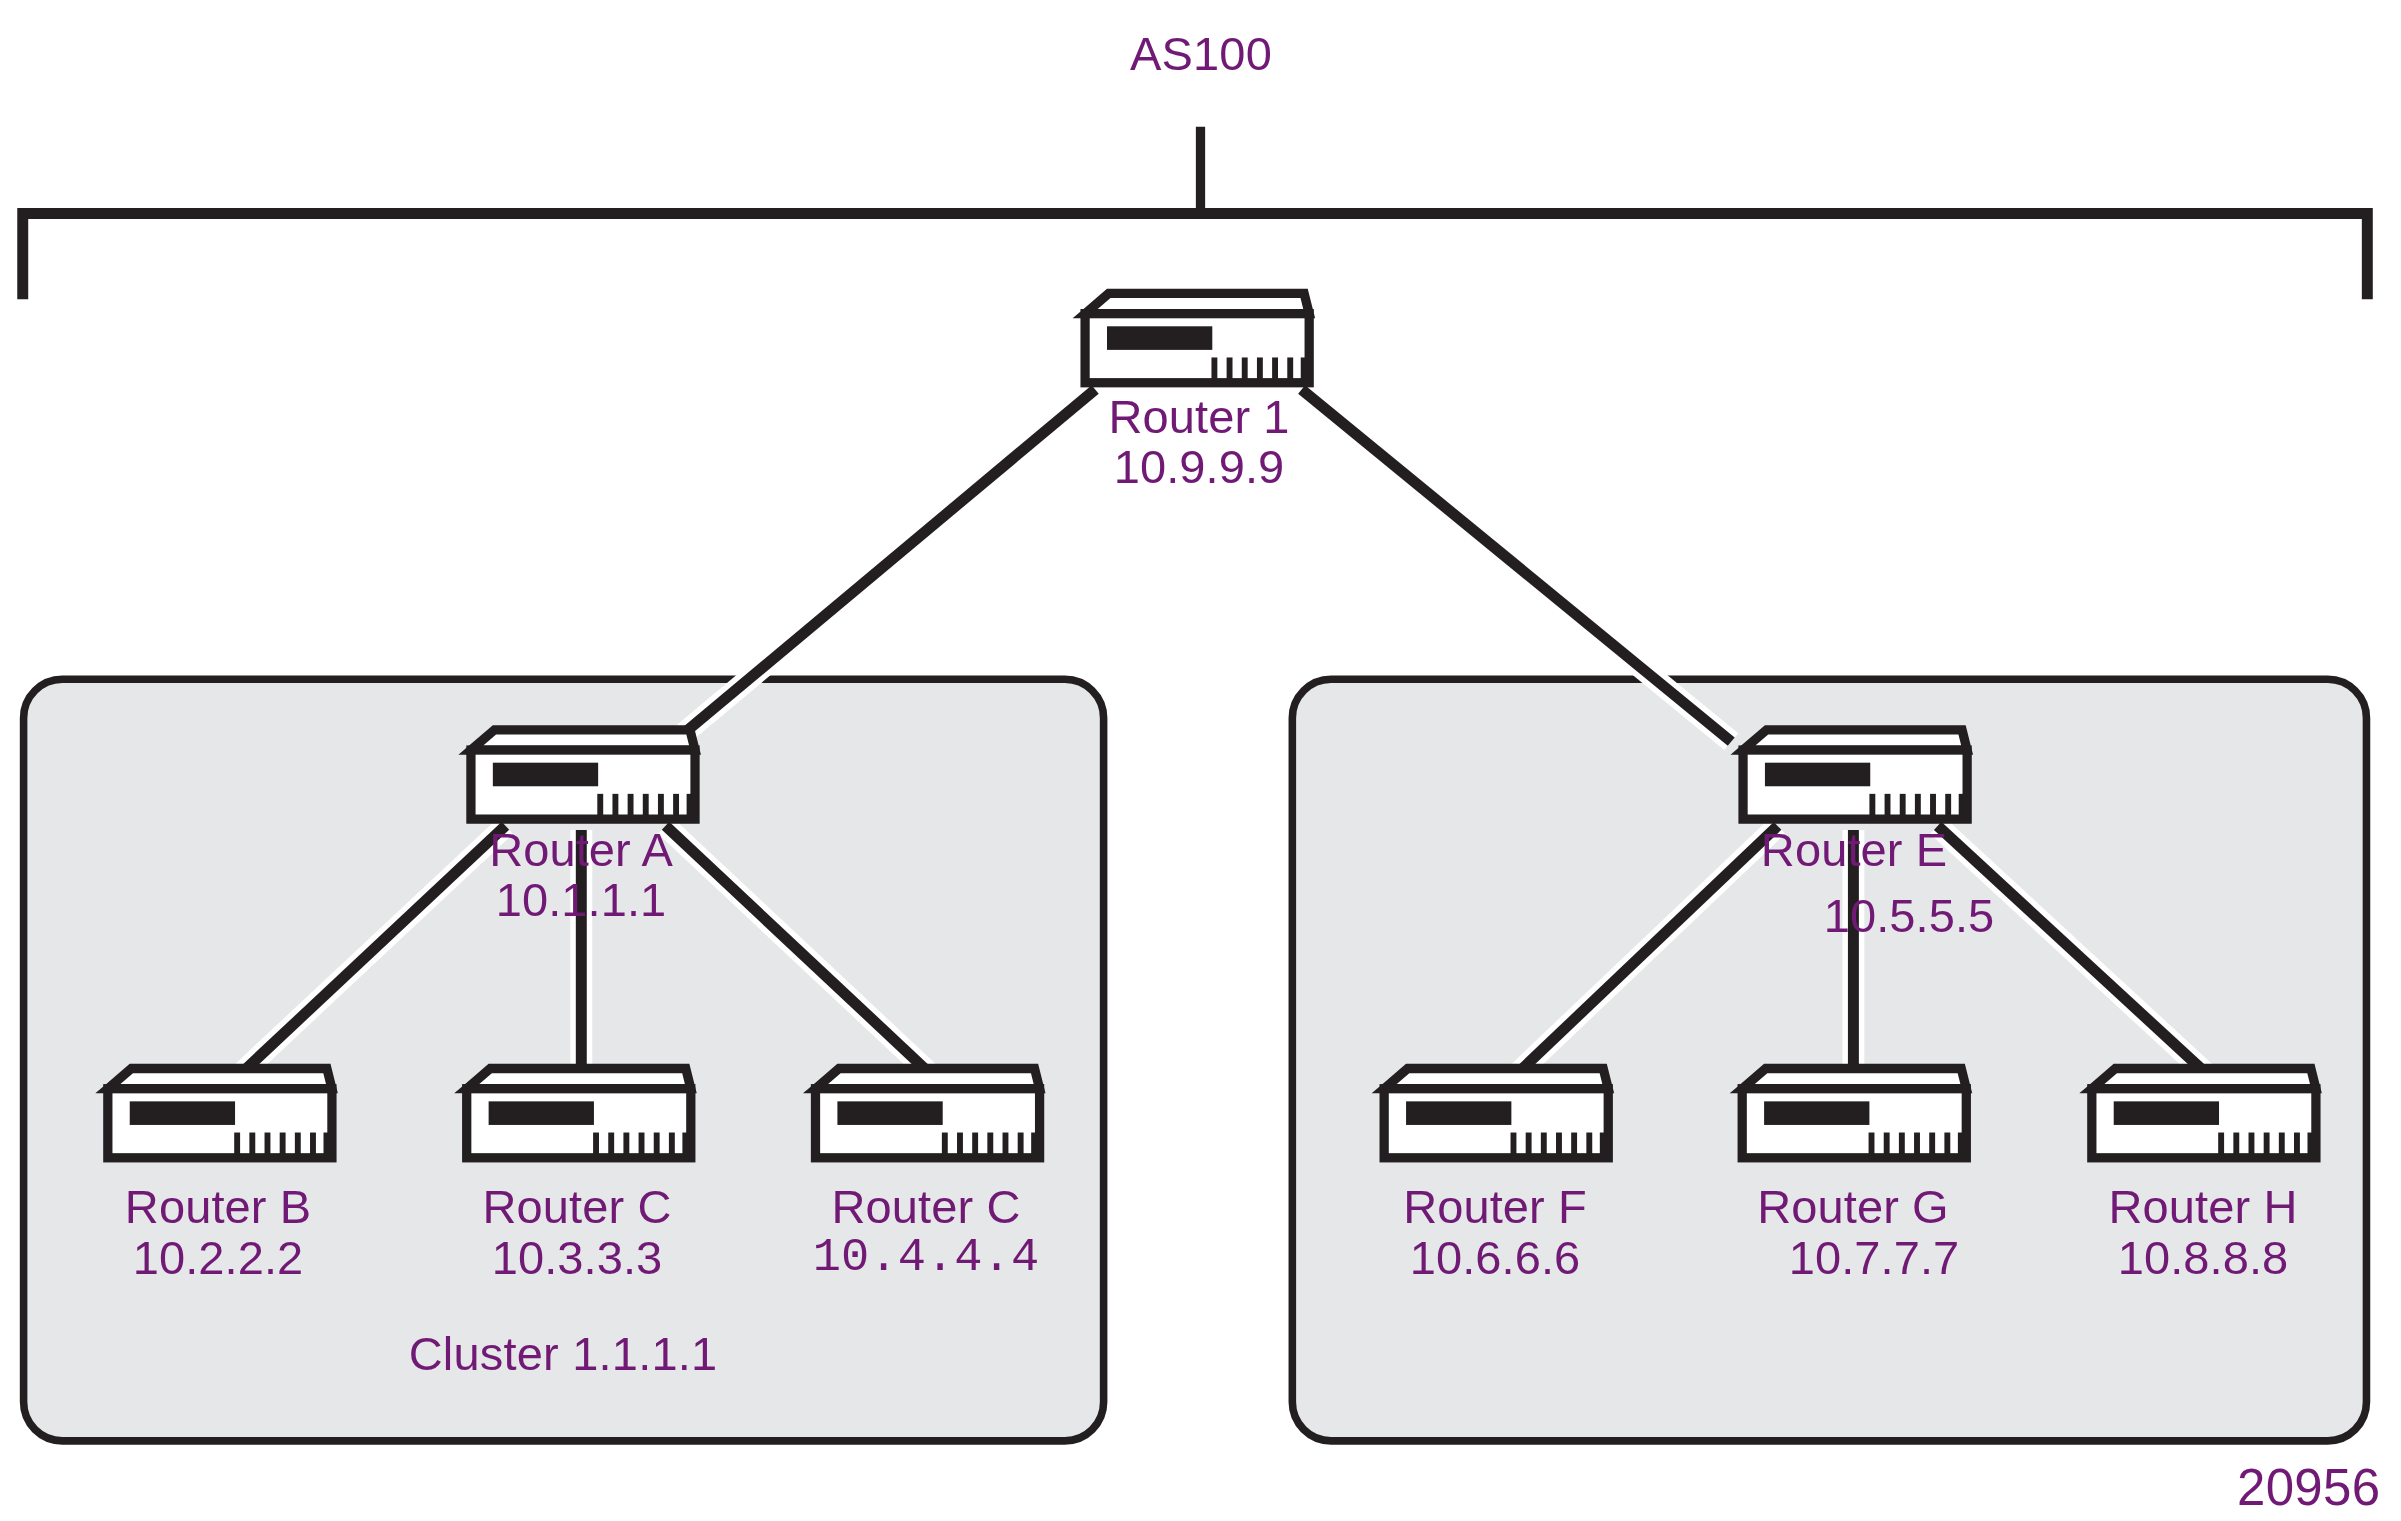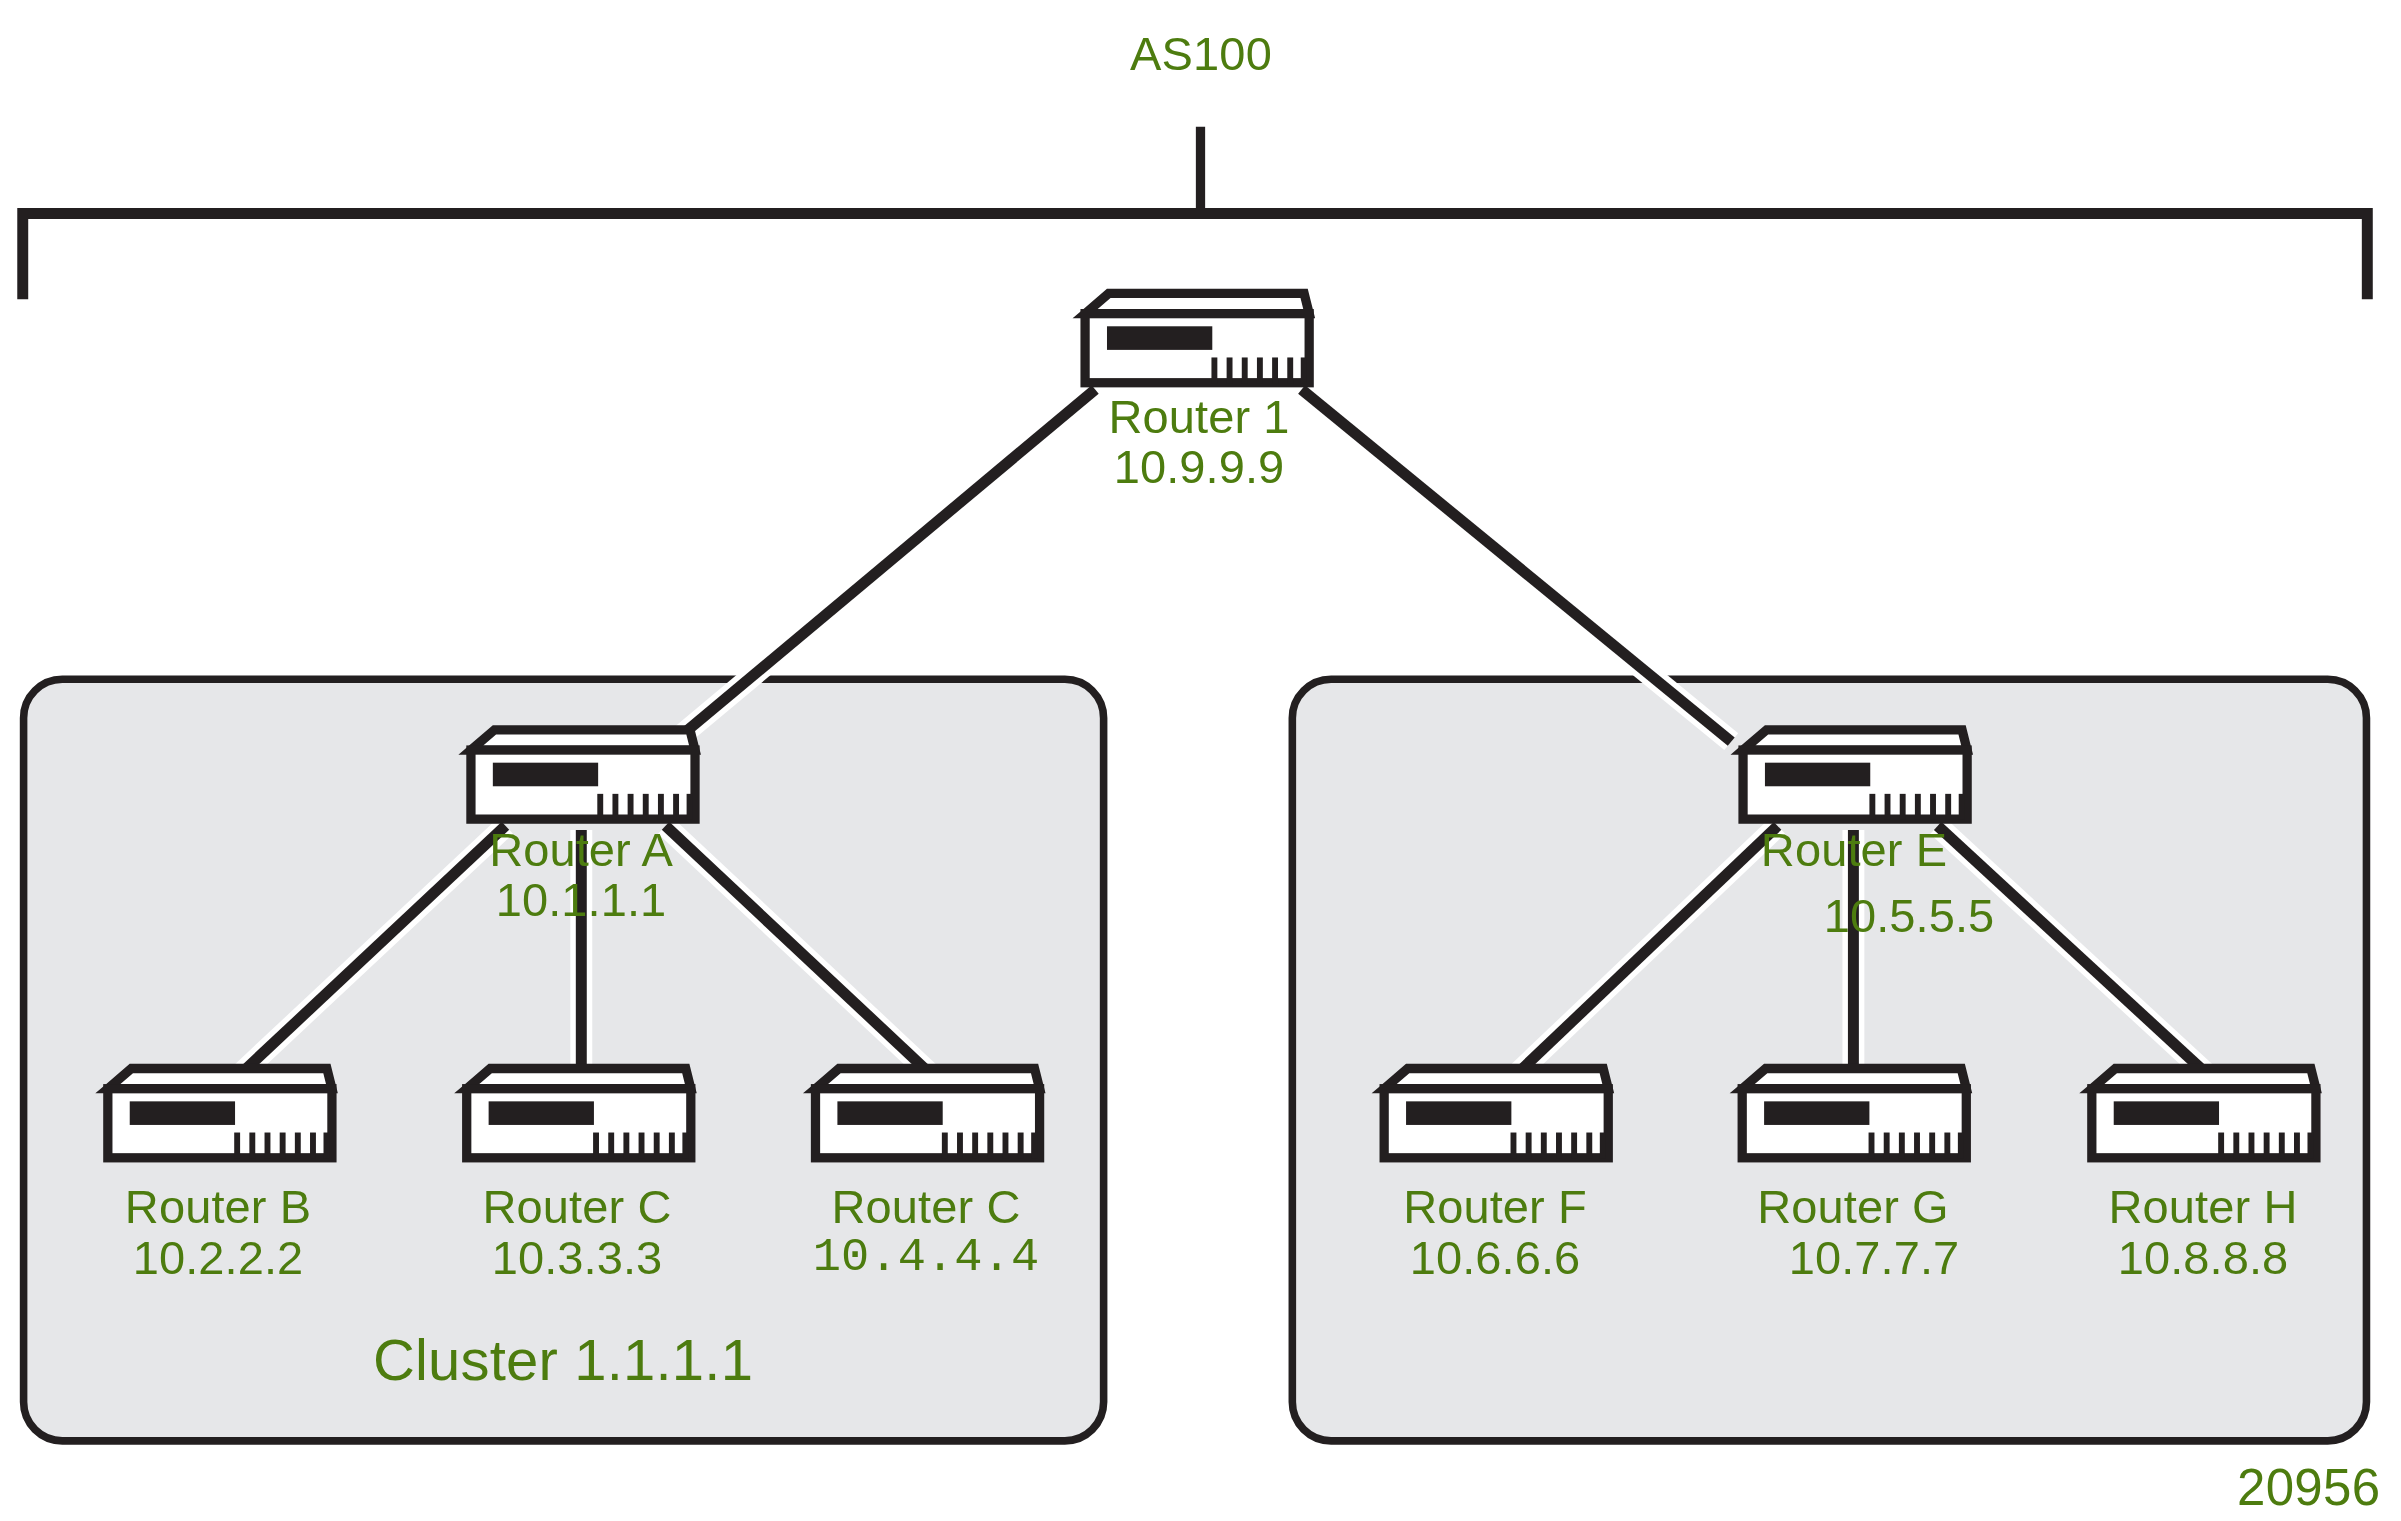--- a/index.html
+++ b/index.html
@@ -25,36 +25,36 @@
     width: 2401px;
     height: 1522px;
   }
   #svg-base   { z-index: 1; }
   #svg-links  { z-index: 2; }
   #svg-nodes  { z-index: 3; }
   .txt {
     position: absolute;
     z-index: 4;
     font-family: "Liberation Sans", sans-serif;
-    color: #4d7c0f;
+    color: #701a75;
     white-space: nowrap;
     text-align: center;
     line-height: 1.03;
     -webkit-font-smoothing: antialiased;
   }
   .as-title {
     font-size: 47px;
     letter-spacing: 0.2px;
   }
   .node-label {
     font-size: 47px;
     letter-spacing: 0.1px;
   }
   .cluster-label {
-    font-size: 58px;
+    font-size: 47px;
     letter-spacing: 0.2px;
   }
   .fig-num {
     font-size: 51px;
     letter-spacing: 0.3px;
   }
   .centered {
     transform: translateX(-50%);
   }
 </style>

